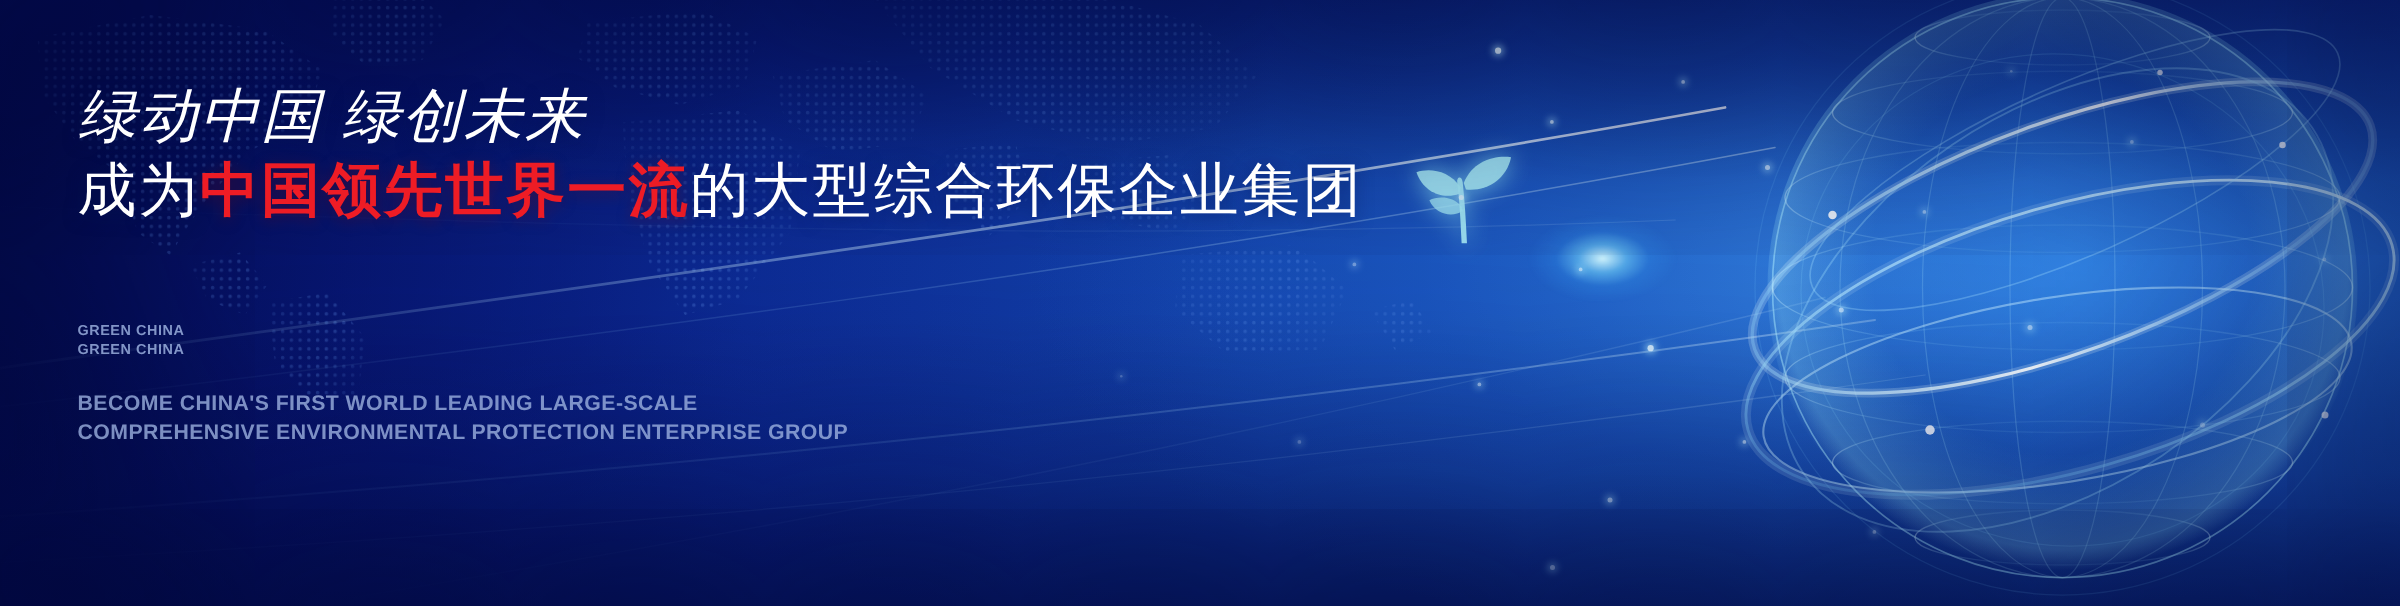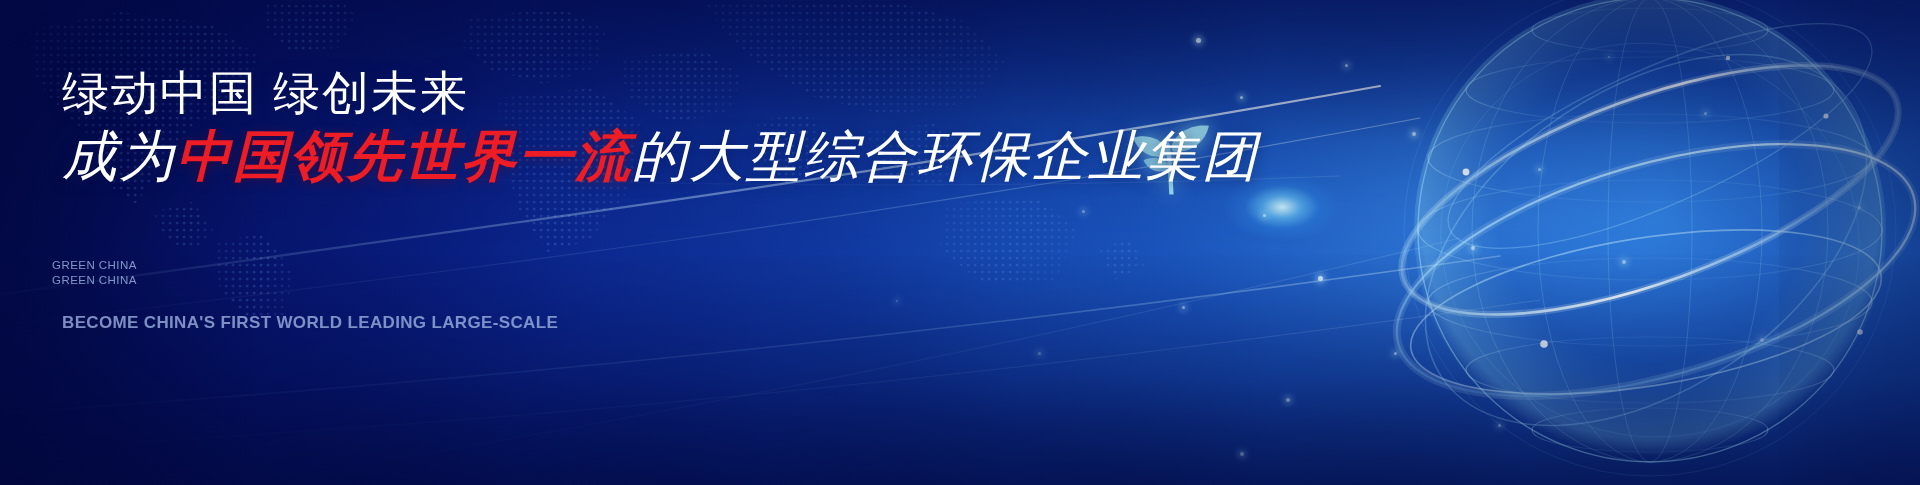--- a/index.html
+++ b/index.html
@@ -56,33 +56,33 @@
   .particles{position:absolute;inset:0;pointer-events:none;}
   .particles i{position:absolute;display:block;border-radius:50%;
     background:#dff4ff;box-shadow:0 0 6px 2px rgba(170,230,255,.75);}
 
   
   .copy{position:absolute;left:62px;top:64px;width:1000px;}
   .headline1{
     color:#ffffff;font-size:47px;line-height:1.22;
     font-weight:300;letter-spacing:2px;white-space:nowrap;
     text-shadow:0 2px 14px rgba(0,18,80,.55);
+    font-style:italic;
   }
   .headline2{
-    font-size:55px;line-height:1.22;font-weight:300;letter-spacing:2px;
+    font-size:47px;line-height:1.22;font-weight:300;letter-spacing:2px;
     white-space:nowrap;color:#ffffff;margin-top:2px;
     text-shadow:0 2px 14px rgba(0,18,80,.55);
-    font-style:italic;
   }
   .headline2 .hl{color:#ee1c25;font-weight:700;
     text-shadow:0 2px 12px rgba(120,0,0,.35);}
 
-  .sub-en{position:absolute;left:52px;top:258px;
+  .sub-en{position:absolute;left:62px;top:258px;
     color:#9fb4e2;opacity:.82;
-    font-size:11.5px;font-weight:400;letter-spacing:.45px;line-height:1.32;text-align:center;}
+    font-size:11.5px;font-weight:700;letter-spacing:.45px;line-height:1.32;text-align:center;}
   .tag-en{position:absolute;left:62px;top:311px;
     color:#9fb4e2;opacity:.78;
     font-size:17px;font-weight:700;letter-spacing:.35px;line-height:1.38;}
   .sub-en div, .tag-en div{white-space:nowrap;}
 </style>
 </head>
 <body>
 
 <div id="banner">
 
@@ -289,15 +289,16 @@
     <div class="headline2"><span>成为</span><span class="hl">中国领先世界一流</span><span>的大型综合环保企业集团</span></div>
   </div>
 
   <div class="sub-en">
     <div>GREEN CHINA</div>
     <div>GREEN CHINA</div>
   </div>
 
   <div class="tag-en">
     <div>BECOME CHINA'S FIRST WORLD LEADING LARGE-SCALE</div>
+    <div>COMPREHENSIVE ENVIRONMENTAL PROTECTION ENTERPRISE GROUP</div>
   </div>
 
 </div>
 
 </body></html>

